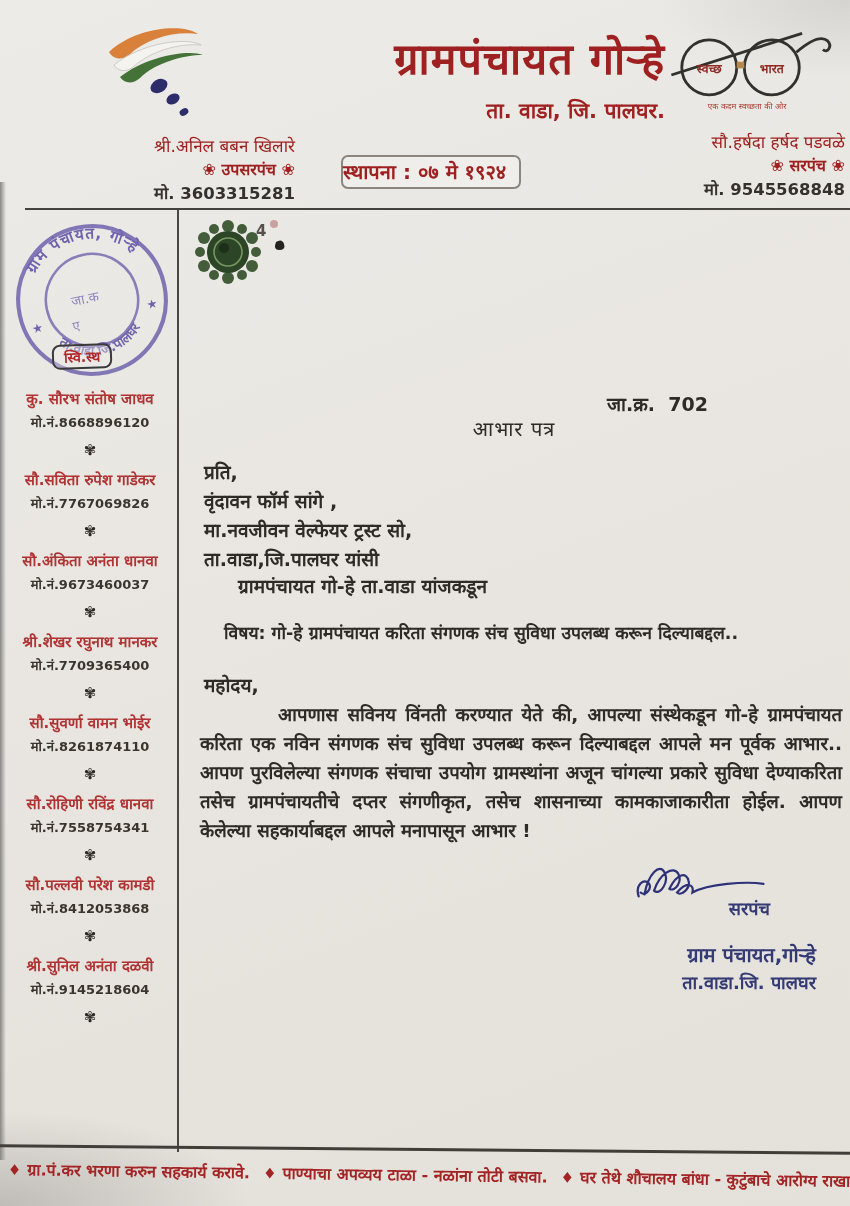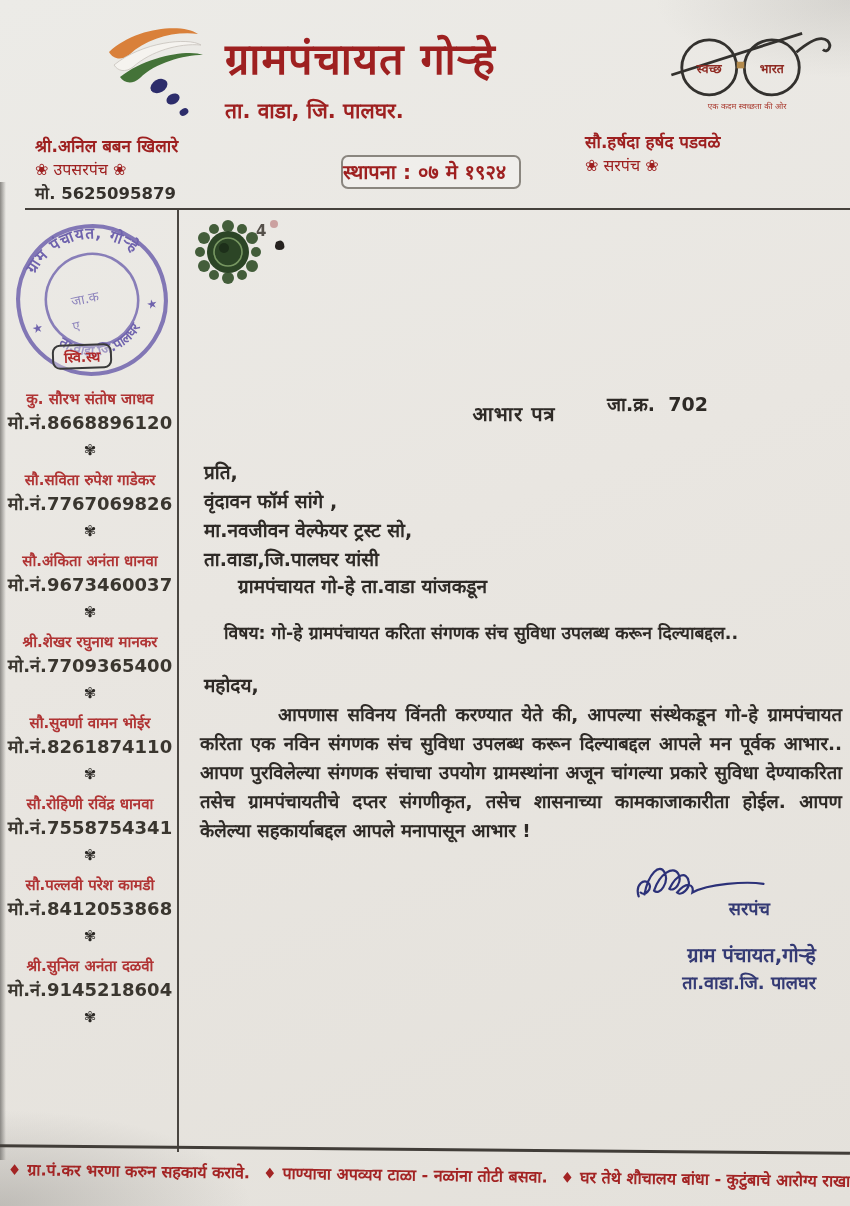--- a/index.html
+++ b/index.html
@@ -7,51 +7,51 @@
     position:relative;width:850px;height:1206px;margin:0 auto;
     background:
       radial-gradient(420px 160px at 0% 100%, rgba(90,88,84,.28), transparent 60%),
       radial-gradient(300px 120px at 100% 0%, rgba(120,118,112,.18), transparent 65%),
       linear-gradient(160deg,#ecebe7 0%,#e9e6e1 45%,#e4e1db 100%);
     font-family:"DejaVu Sans","Liberation Sans",sans-serif;
     color:var(--ink,#2e2a26);
     overflow:hidden;
   }
   .abs{position:absolute;}
-  .center{text-align:left;}
+  .center{text-align:right;}
   .red{color:var(--brand_red,#9e2020);}
   .edge-left{left:0;top:182px;width:6px;height:978px;
     background:linear-gradient(to right,#8a8884,rgba(138,136,132,0));}
   
   .title{left:225px;top:28px;width:440px;font-size:43px;font-weight:bold;letter-spacing:1px;}
   .subtitle{left:225px;top:96px;width:440px;font-size:21px;font-weight:bold;}
   .official{width:260px;line-height:24px;}
-  .official .name{font-size:17px;font-weight:bold;color:var(--brand_red,#9e2020);}
-  .official .role{font-size:16px;font-weight:normal;color:var(--brand_red,#9e2020);}
+  .official .name{font-size:17px;font-weight:normal;color:var(--brand_red,#9e2020);}
+  .official .role{font-size:16px;font-weight:bold;color:var(--brand_red,#9e2020);}
   .official .phone{font-size:16.5px;color:#35312c;font-weight:600;}
   .off-left{left:35px;top:134px;}
   .off-right{left:585px;top:130px;}
   .estd{left:341px;top:155px;width:176px;height:30px;line-height:30px;
     border:2px solid #8a867f;border-radius:7px;background:rgba(255,255,255,.25);
     font-size:20px;font-weight:bold;color:var(--brand_red,#9e2020);text-align:left;}
   .hrule{left:25px;top:208px;width:825px;height:2px;background:#45413c;}
   .vrule{left:177px;top:210px;width:2px;height:942px;background:#4a4641;}
   
   .stamp-wrap{left:10px;top:218px;width:164px;height:164px;transform:rotate(-12deg);opacity:.88;}
   .stamp-label{left:52px;top:344px;padding:1px 10px;border:2px solid #3a3a3a;border-radius:8px;
     color:#b02a2a;font-size:14px;font-weight:bold;transform:rotate(-2deg);background:rgba(238,236,232,.4);}
   .members{left:8px;top:388px;width:164px;display:flex;flex-direction:column;align-items:center;}
   .member{display:flex;flex-direction:column;align-items:center;margin-bottom:2px;}
   .member .m-name{font-size:15px;font-weight:bold;color:var(--member_red,#b03434);line-height:23px;text-align:center;}
-  .member .m-phone{font-size:18px;font-weight:600;color:#3a362f;line-height:23px;}
+  .member .m-phone{font-size:13px;font-weight:600;color:#3a362f;line-height:23px;}
   .member .m-flower{font-size:15px;color:#2c2925;margin:7px 0 8px 0;}
   
   .seal-mark{left:256px;top:222px;font-size:15px;color:#55504a;font-weight:bold;}
   .refno{left:607px;top:322px;font-size:19px;font-weight:bold;white-space:pre-wrap;line-height:33px;}
-  .heading{left:178px;top:400px;width:672px;font-size:20px;font-weight:bold;text-align:center;letter-spacing:1px;}
+  .heading{left:178px;top:415px;width:672px;font-size:20px;font-weight:normal;text-align:center;letter-spacing:1px;}
   .toblock{left:204px;top:458px;font-size:19px;font-weight:600;line-height:29px;}
   .fromline{left:238px;top:573px;font-size:19px;font-weight:600;}
   .subject{left:224px;top:620px;font-size:17.5px;font-weight:bold;white-space:nowrap;}
   .salutation{left:204px;top:672px;font-size:19px;font-weight:bold;}
   .bodytext{left:200px;top:700px;width:642px;font-size:18.5px;font-weight:600;line-height:29px;
     text-align:justify;text-indent:78px;}
   .signature-svg{left:628px;top:858px;width:150px;height:48px;}
   .signblock{left:586px;top:896px;width:230px;text-align:right;color:var(--signature_blue,#2c3178);}
   .signblock .s-role{font-size:18px;font-weight:600;margin-right:46px;}
   .signblock .s-org{font-size:20px;font-weight:600;line-height:30px;margin-top:20px;}
@@ -92,28 +92,29 @@
     <rect x="81" y="46" width="8" height="7" fill="#b38a4c"></rect>
     <path d="M144,36 C158,24 170,18 177,24 C182,29 177,38 172,33" fill="none" stroke="#33312e" stroke-width="3"></path>
     <text x="52" y="58" text-anchor="middle" font-size="13" font-weight="bold" fill="#8f2a22">स्वच्छ</text>
     <text x="118" y="58" text-anchor="middle" font-size="13" font-weight="bold" fill="#8f2a22">भारत</text>
     <text x="92" y="96" text-anchor="middle" font-size="8.5" fill="#a8372c">एक कदम स्वच्छता की ओर</text>
   </svg>
 
   <div class="abs official off-left center">
     <div class="name">श्री.अनिल बबन खिलारे</div>
     <div class="role">❀ उपसरपंच ❀</div>
-    <div class="phone">मो. 5625095879</div>
+    <div class="phone">मो. 3603315281</div>
   </div>
 
   <div class="abs estd">स्थापना : ०७ मे १९२४</div>
 
   <div class="abs official off-right center">
     <div class="name">सौ.हर्षदा हर्षद पडवळे</div>
     <div class="role">❀ सरपंच ❀</div>
+    <div class="phone">मो. 9545568848</div>
   </div>
 
   <div class="abs hrule"></div>
   <div class="abs vrule"></div>
 
   <svg class="abs stamp-wrap" viewBox="0 0 160 160">
     <circle cx="80" cy="80" r="72" fill="none" stroke="#5f51a6" stroke-width="4" opacity="0.85"></circle>
     <circle cx="80" cy="80" r="45" fill="none" stroke="#5f51a6" stroke-width="2.5" opacity="0.8"></circle>
     <defs>
       <path id="arcTop" d="M 16,84 A 64,64 0 0 1 144,84" fill="none"></path>

